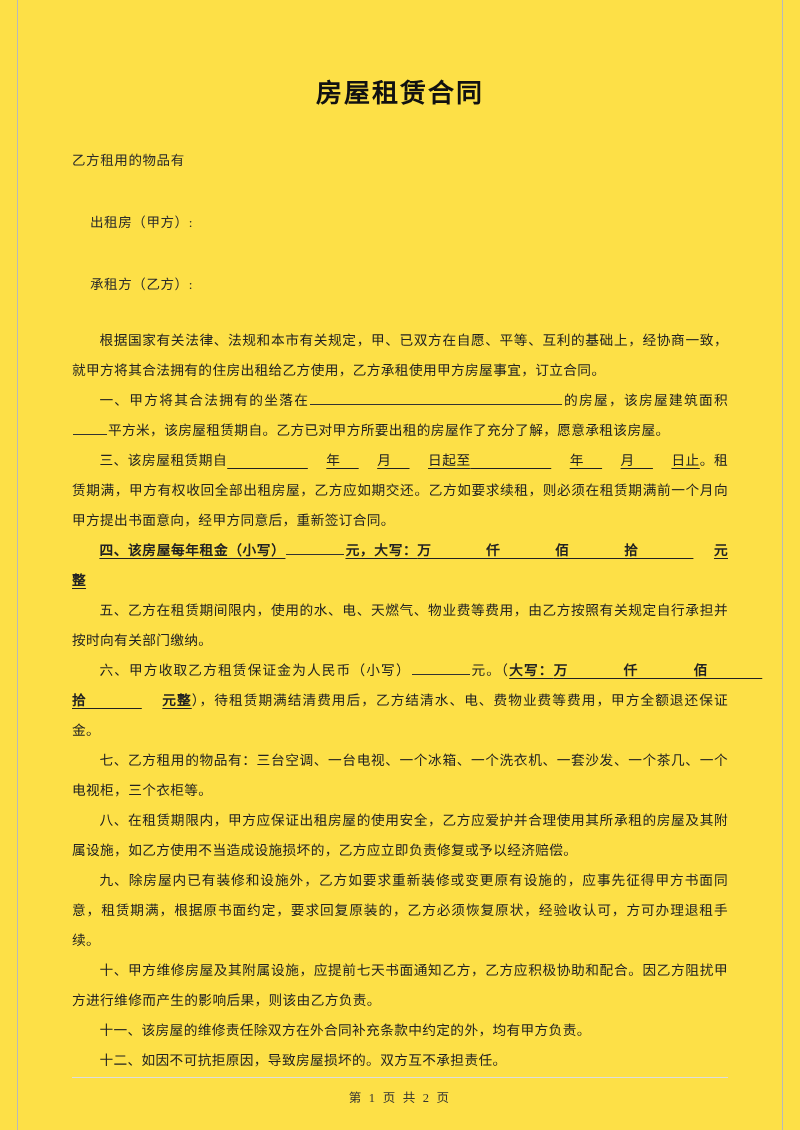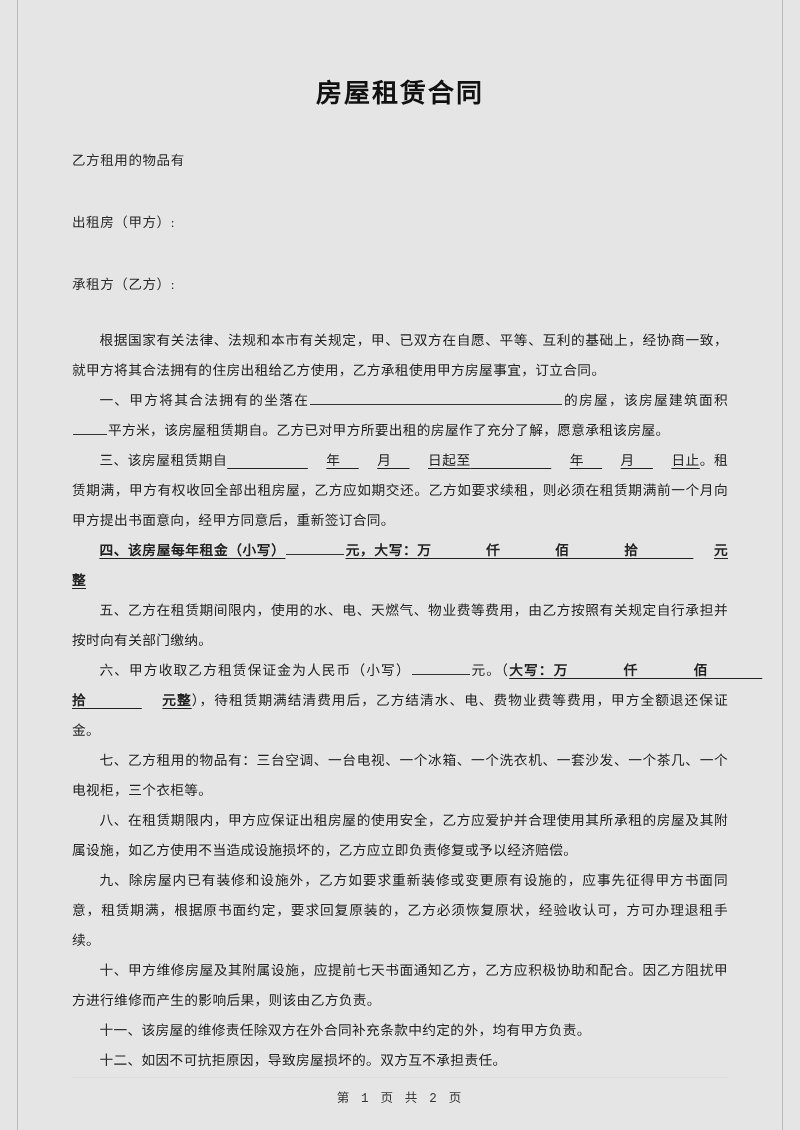--- a/index.html
+++ b/index.html
@@ -10,21 +10,21 @@
   }
   body {
     font-family: "Liberation Serif", "DejaVu Serif", serif;
     color: #1c1c1c;
   }
   .page {
     position: relative;
     width: 800px;
     height: 1130px;
     margin: 0;
-    background: #e5e5e5;
+    background: #fde047;
     box-sizing: border-box;
     overflow: hidden;
   }
   
   .page-edge-left,
   .page-edge-right {
     position: absolute;
     top: 0;
     bottom: 0;
     width: 1px;
@@ -54,20 +54,21 @@
 
   .lead-line {
     font-size: 13.5px;
     margin: 0;
     padding-top: 40px;
     letter-spacing: 0.6px;
     color: #2a2a2a;
   }
   .lead-line.gap {
     padding-top: 42px;
+    margin-left: 18px;
   }
 
   .body-block {
     padding-top: 34px;
   }
 
   p.para {
     font-size: 13.7px;
     line-height: 30px;
     margin: 0;
@@ -111,21 +112,20 @@
   }
   .spaced-wide { letter-spacing: 1.5em; padding-right: 1.5em; }
   .spaced-date { letter-spacing: 1.35em; padding-right: 1.35em; }
 
   .footer {
     position: absolute;
     left: 72px;
     width: 656px;
     bottom: 24px;
     text-align: center;
-    font-family: Liberation Mono, monospace;
   }
   .footer-rule {
     border: 0;
     border-top: 1px solid #dedede;
     margin: 0 0 9px 0;
   }
   .footer-text {
     font-size: 12.5px;
     letter-spacing: 2.2px;
     color: #333;

